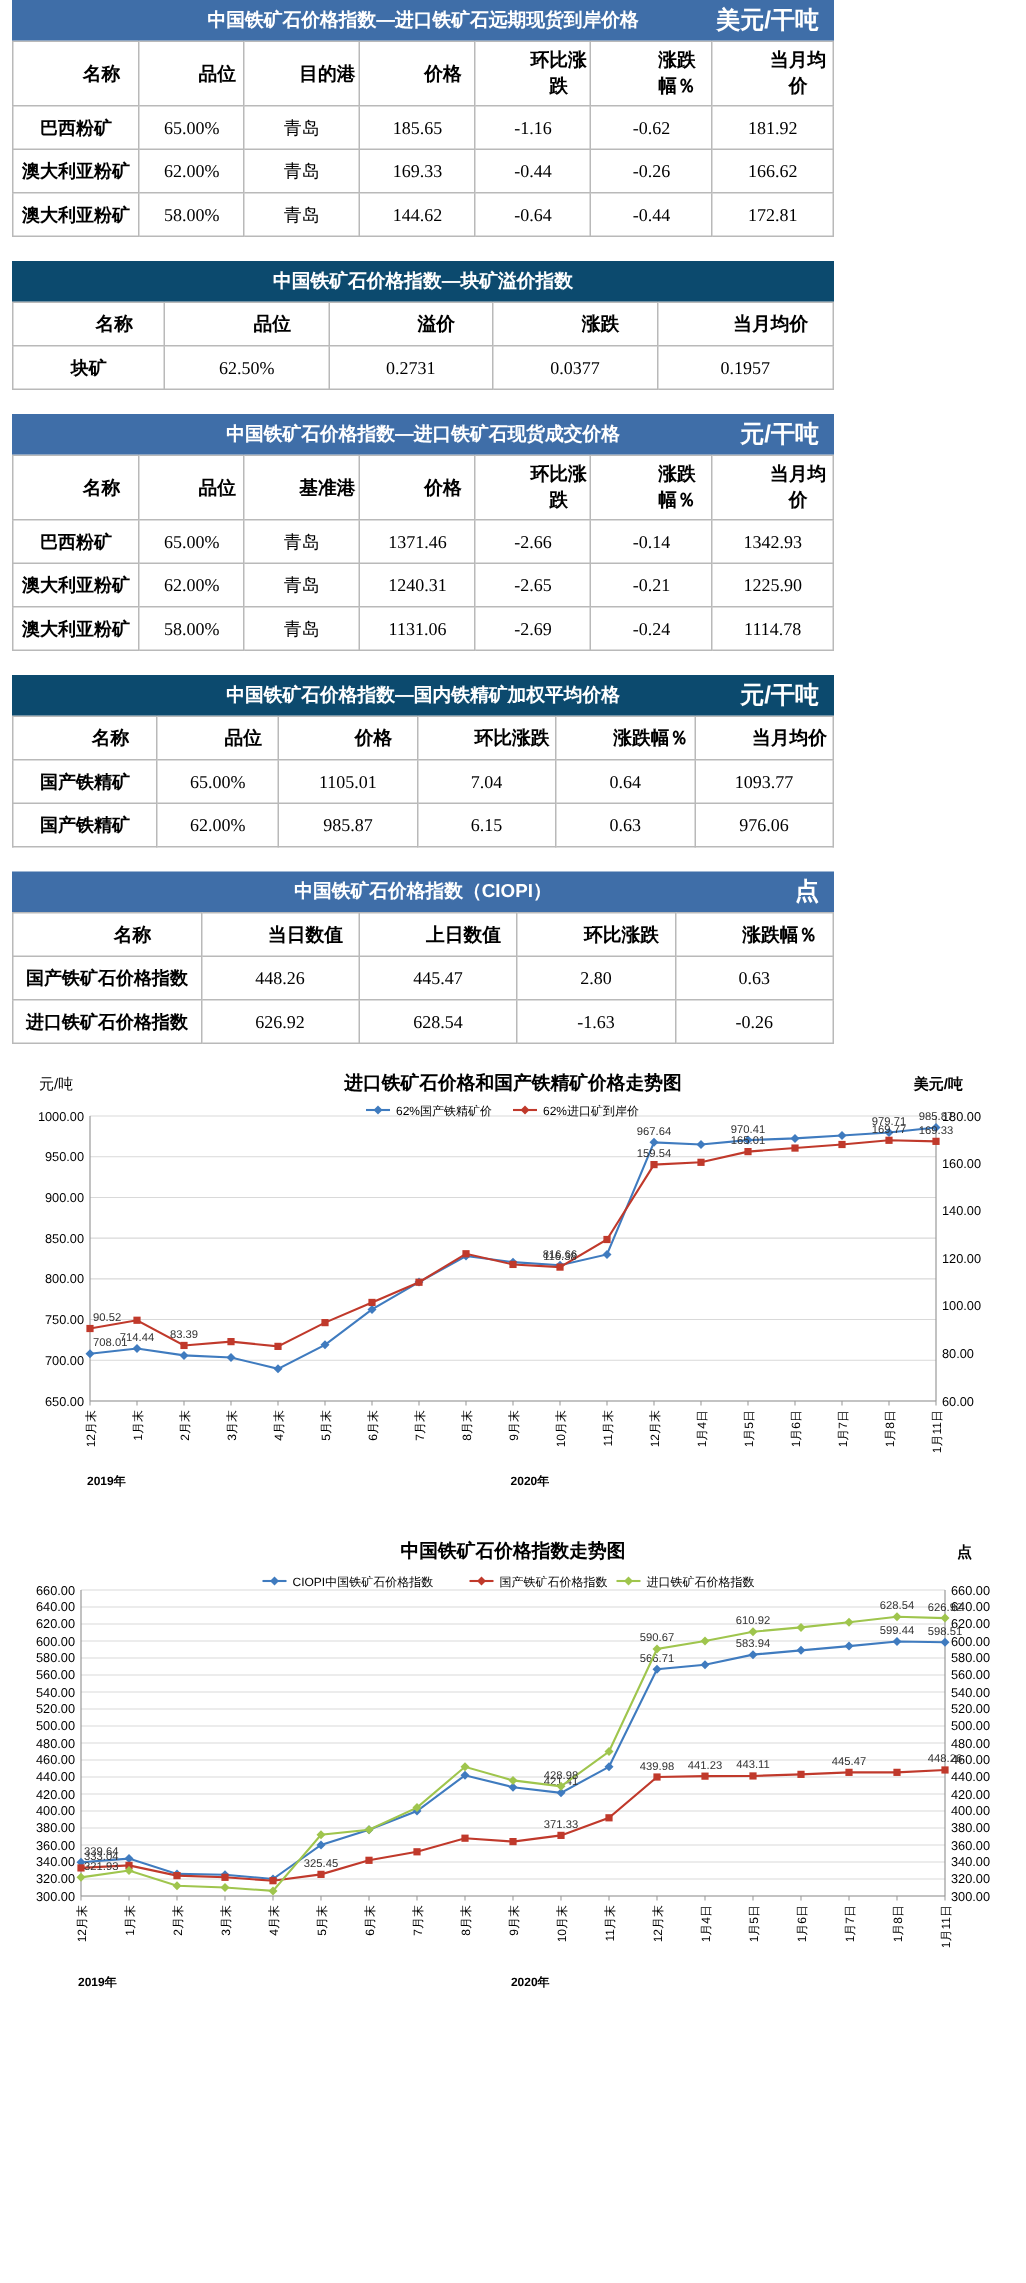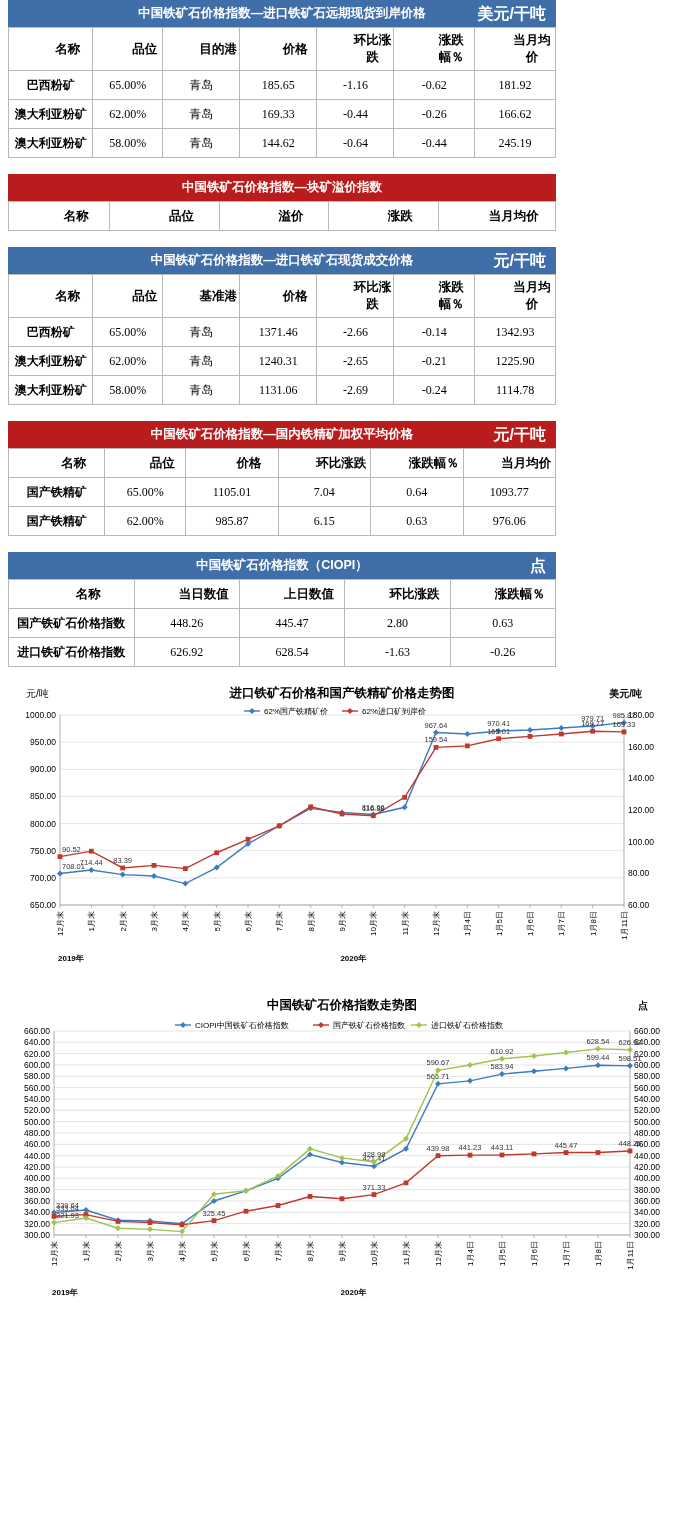--- a/index.html
+++ b/index.html
@@ -14,21 +14,21 @@
   table{border-collapse:collapse;width:100%;table-layout:fixed;}
   .hdr{
     color:#fff;
     font-weight:bold;
     font-size:12.5px;
     padding:5px 6px;
     text-align:center;
     position:relative;
   }
   .hdr.blue{background:#3f6ea8;}
-  .hdr.red{background:#b91c1c;}
+  .hdr.red{background:#0c4a6e;}
   .hdr .unit{
     position:absolute;
     right:10px;
     top:50%;
     transform:translateY(-50%);
     font-size:16px;
     font-weight:bold;
   }
   .tbl td,.tbl th{
     border:1px solid #b9b9b9;
@@ -86,41 +86,48 @@
         <td class="num">-0.26</td>
         <td class="num">166.62</td>
       </tr>
       <tr>
         <td class="name">澳大利亚粉矿</td>
         <td class="num">58.00%</td>
         <td>青岛</td>
         <td class="num">144.62</td>
         <td class="num">-0.64</td>
         <td class="num">-0.44</td>
-        <td class="num">245.19</td>
+        <td class="num">172.81</td>
       </tr>
     </tbody>
       </table>
   </div>
 
   <div class="gap"></div>
 
   <div>
     <div class="hdr red">
       <span>中国铁矿石价格指数—块矿溢价指数</span>
       <span class="unit"></span>
     </div>
     <table class="tbl red-border">
       <tbody>
           <tr>
         <th style="width:18%">名称</th>
         <th style="width:20%">品位</th>
         <th style="width:20%">溢价</th>
         <th style="width:20%">涨跌</th>
         <th style="width:22%">当月均价</th>
+      </tr>
+      <tr>
+        <td class="name">块矿</td>
+        <td class="num">62.50%</td>
+        <td class="num">0.2731</td>
+        <td class="num">0.0377</td>
+        <td class="num">0.1957</td>
       </tr>
     </tbody>
       </table>
   </div>
 
   <div class="gap"></div>
 
   <div>
     <div class="hdr blue">
       <span>中国铁矿石价格指数—进口铁矿石现货成交价格</span>

